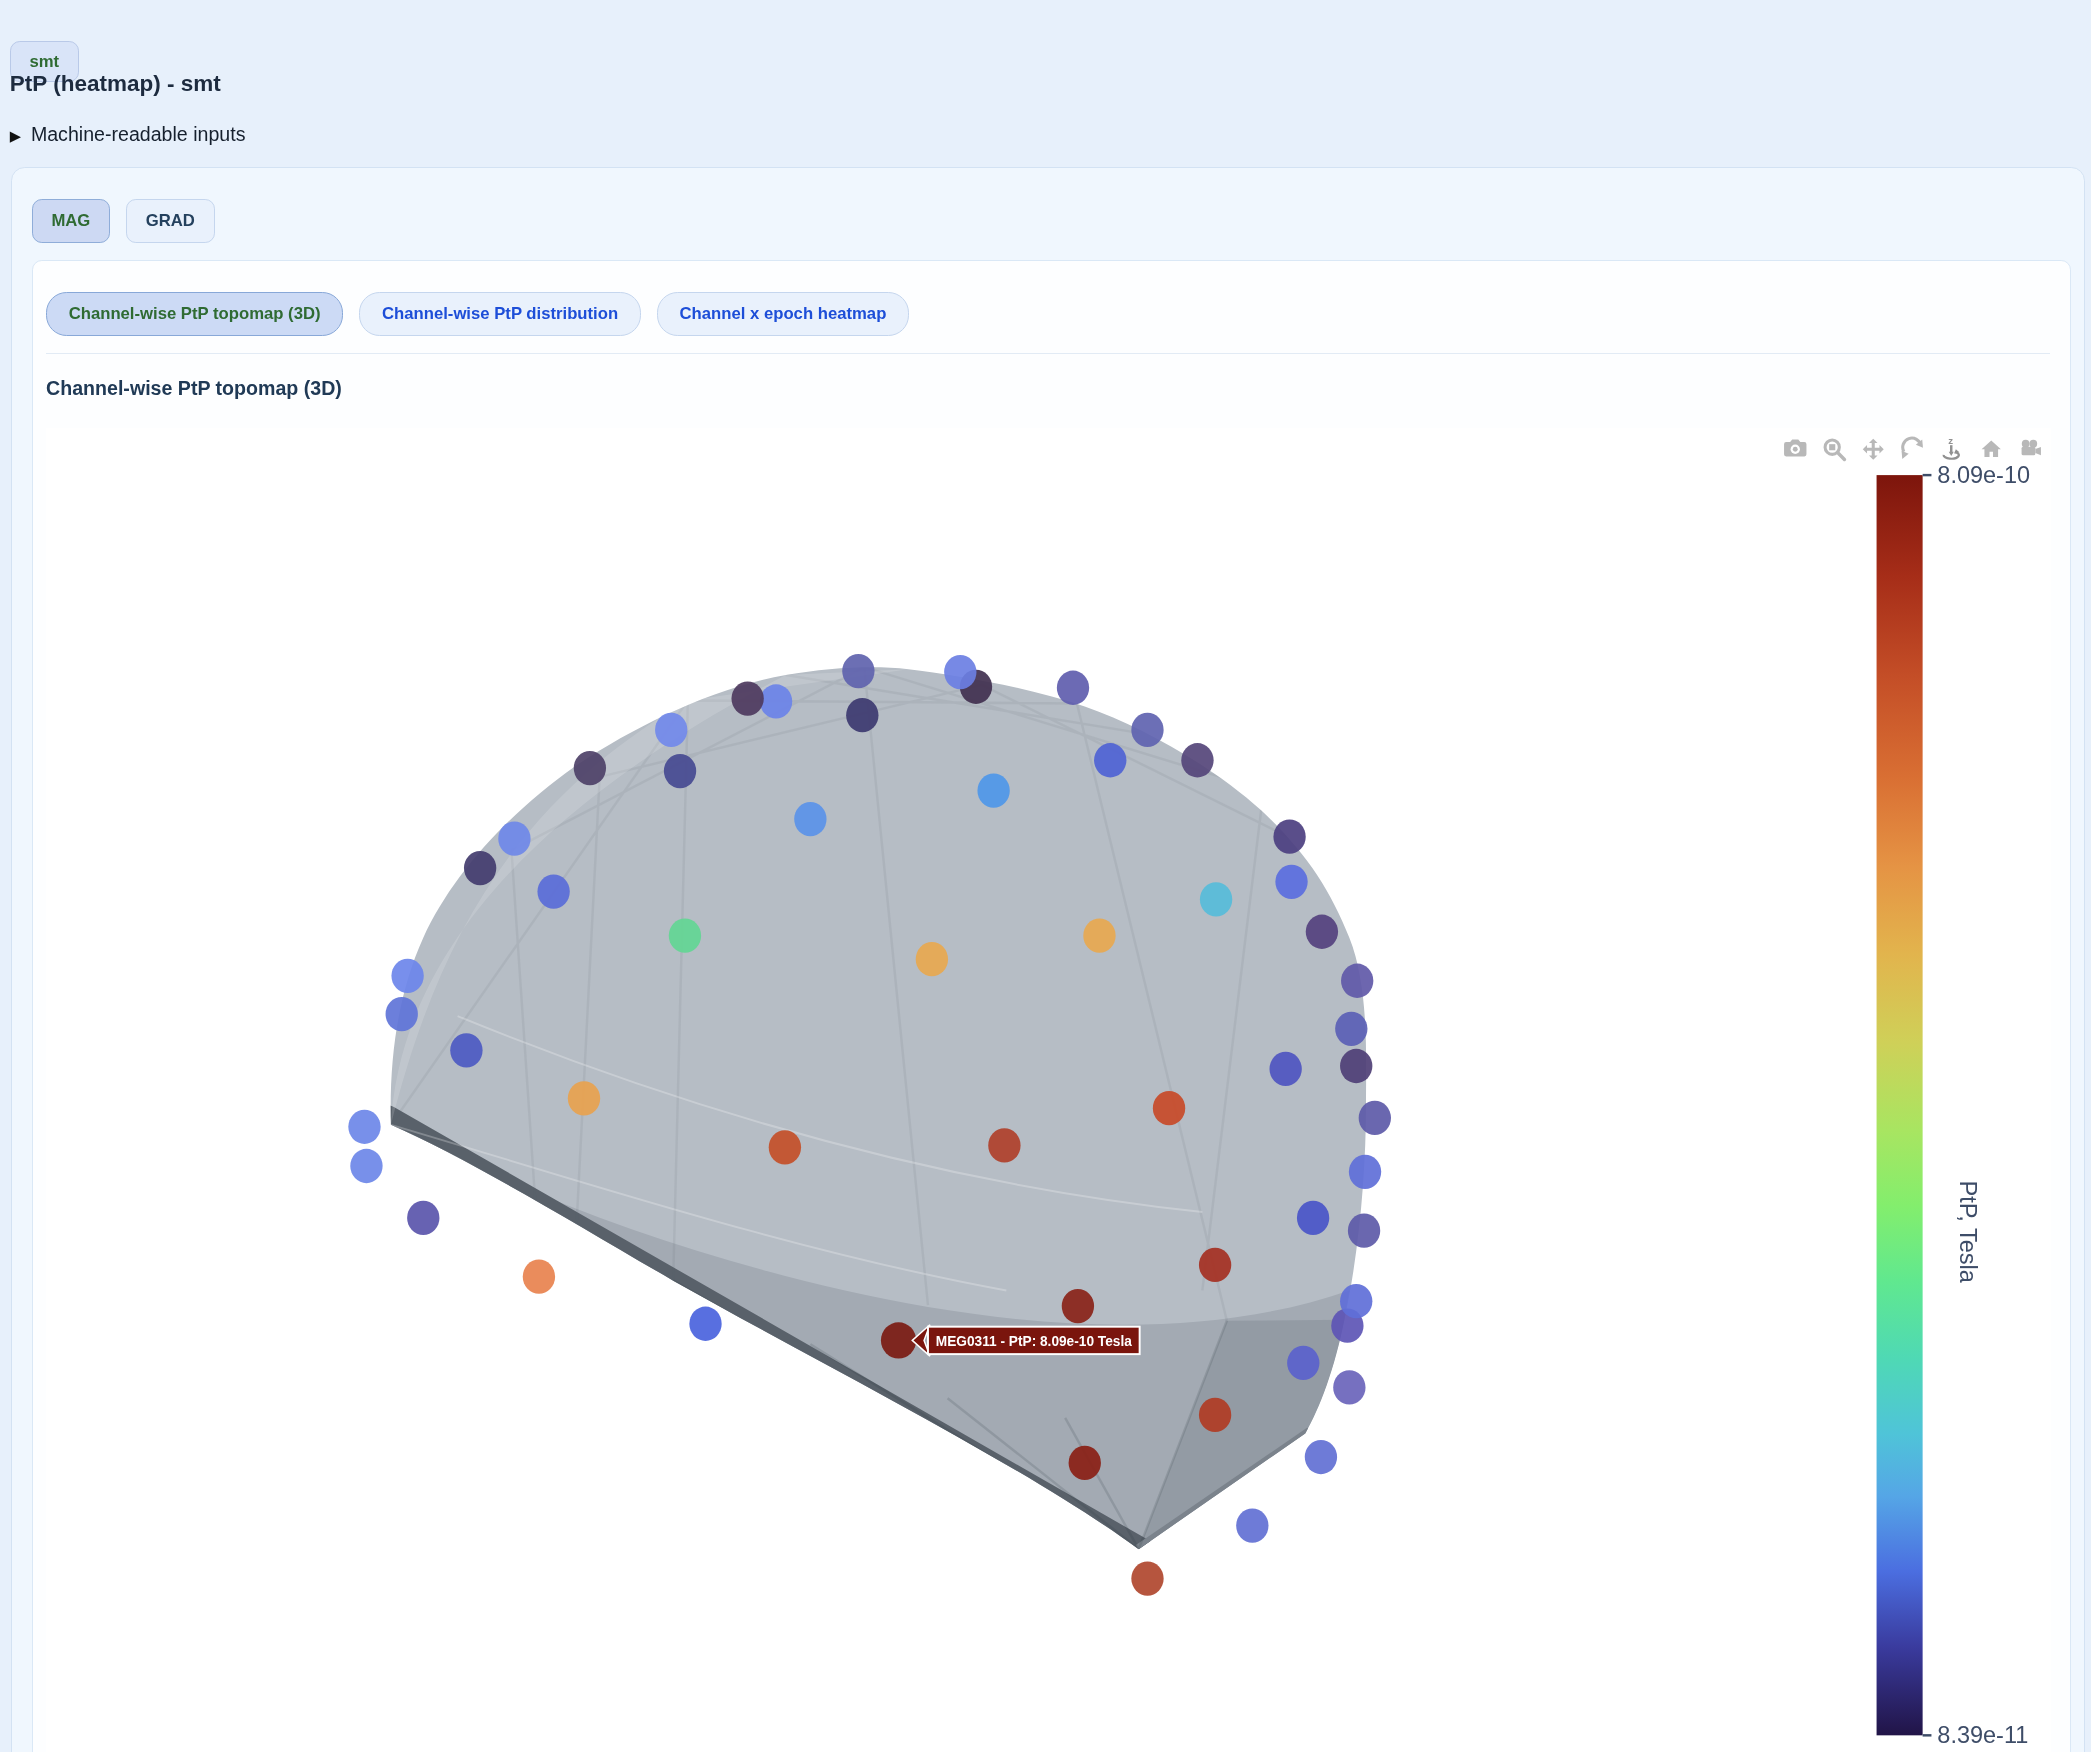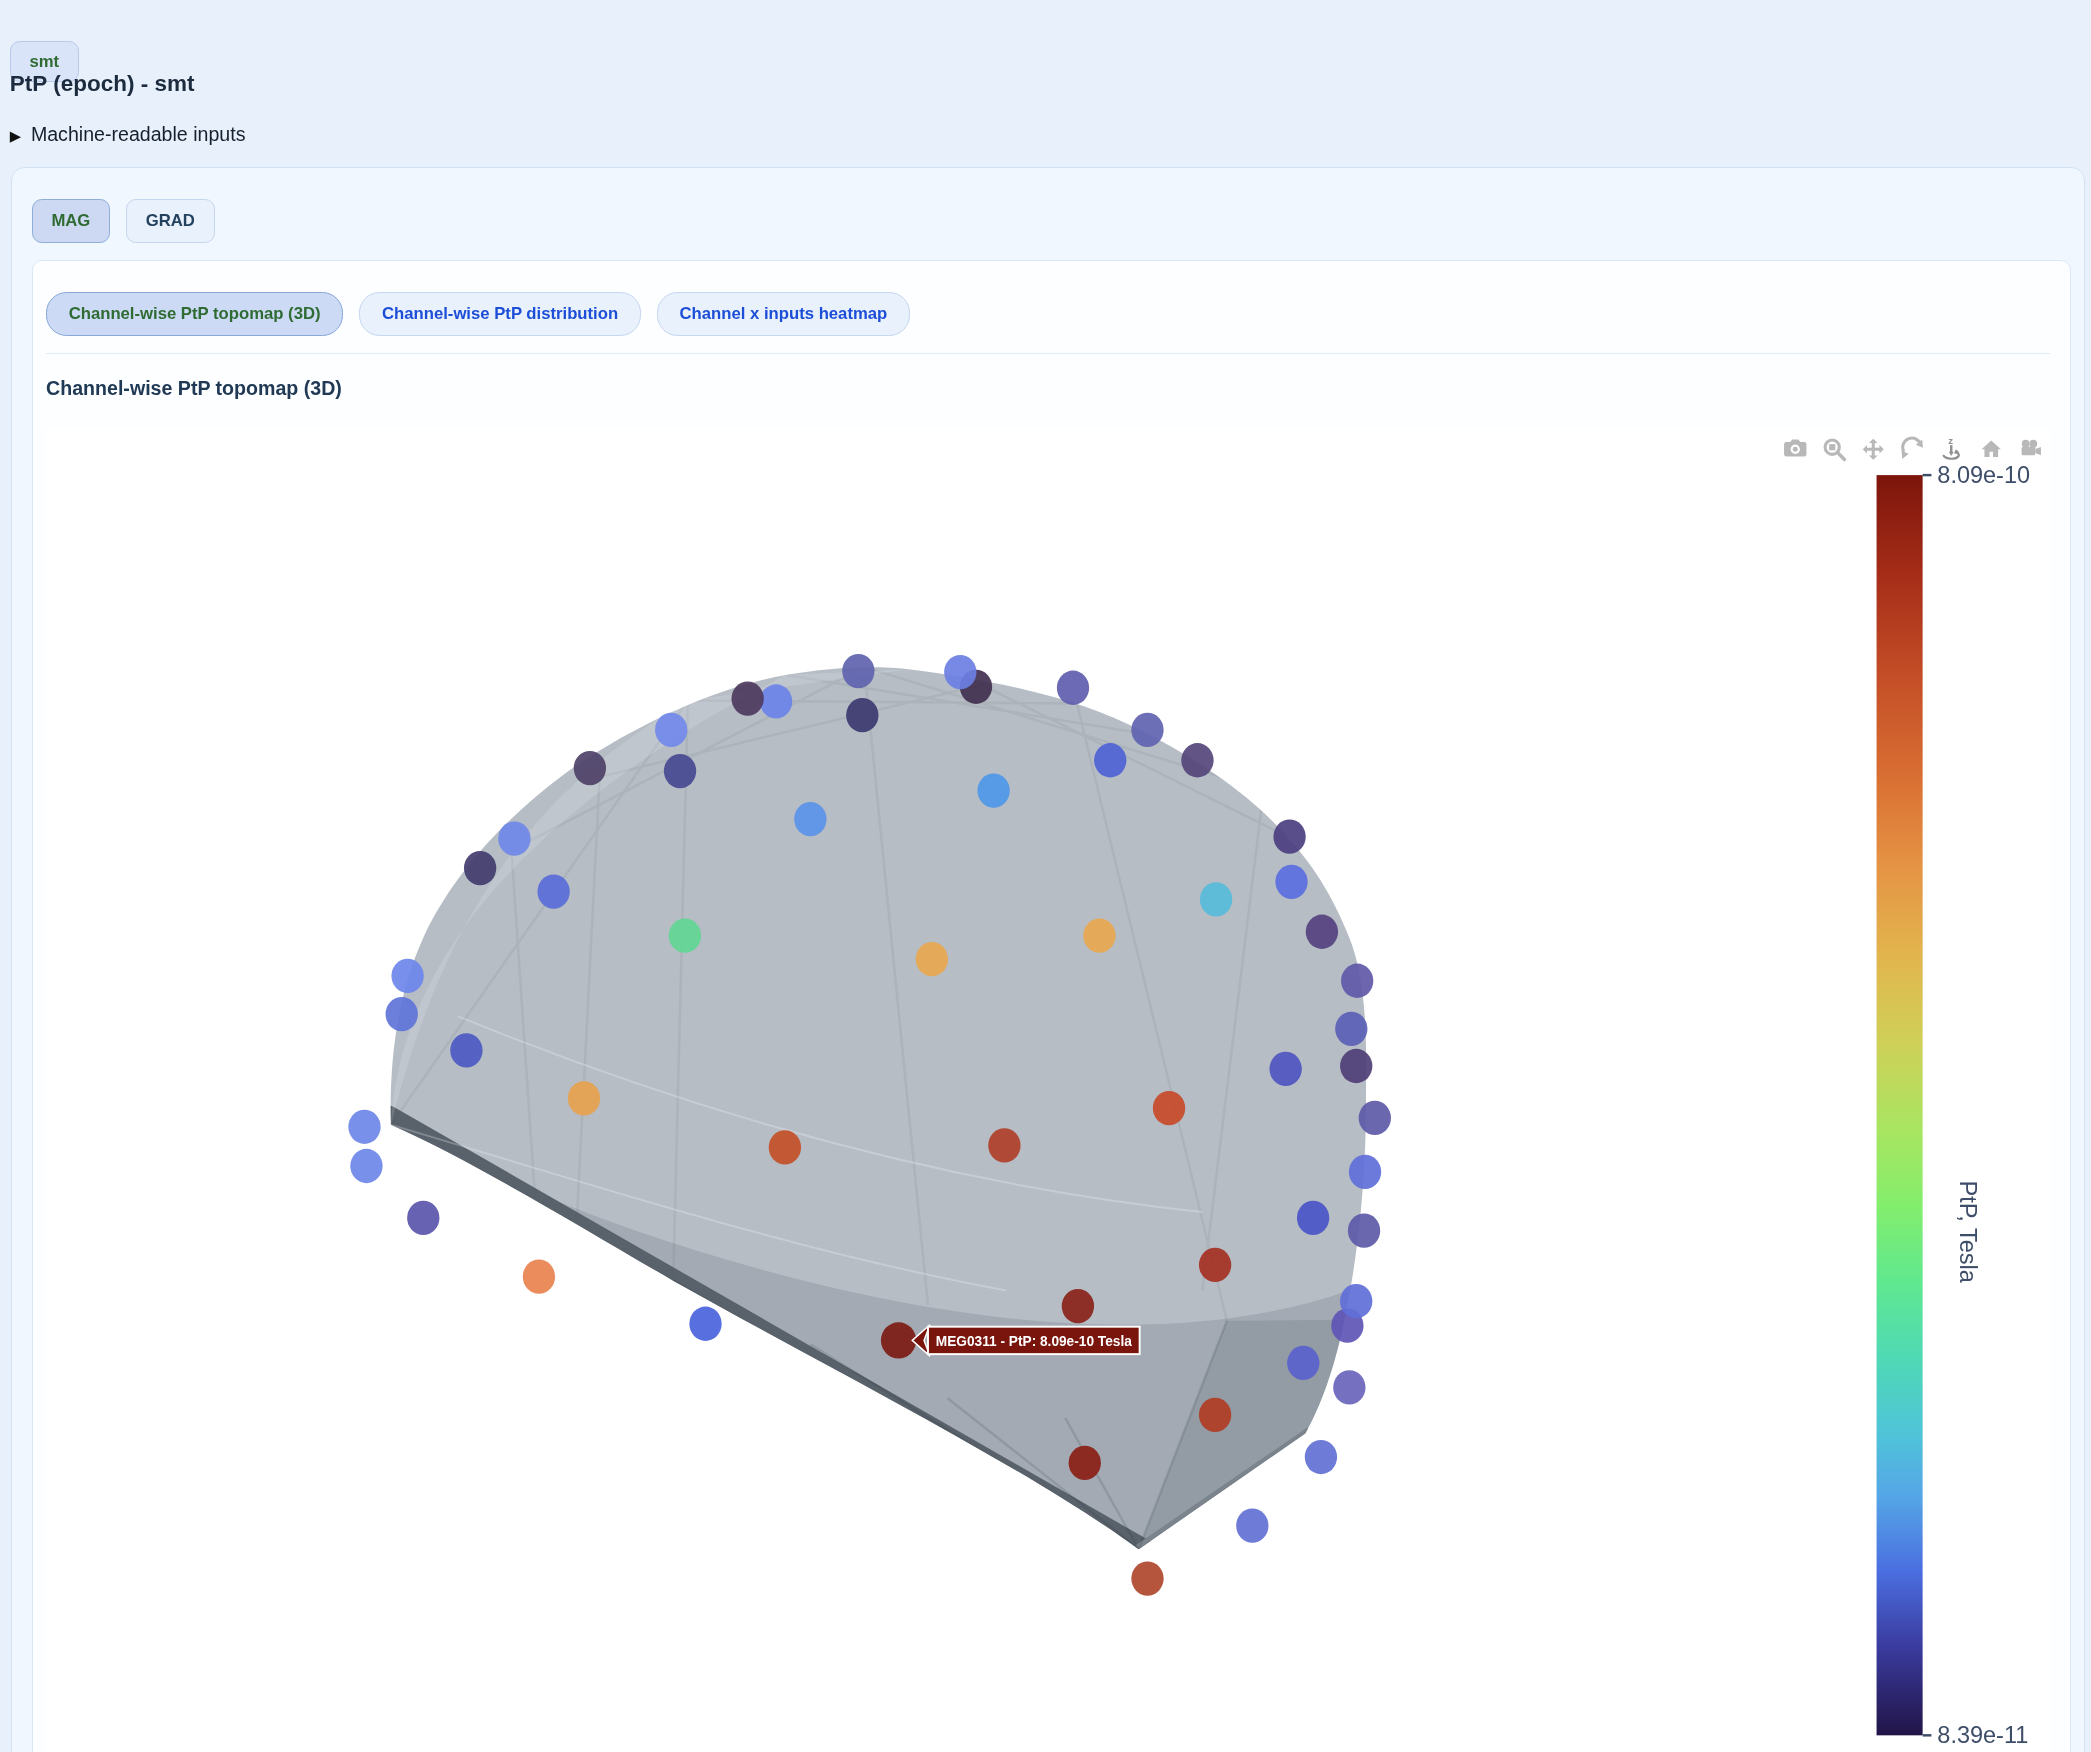--- a/index.html
+++ b/index.html
@@ -52,39 +52,39 @@
   }
   #modebar .mb-btn{width:26.5px;height:26.5px;cursor:pointer;opacity:.95;}
   #modebar .mb-btn svg{width:100%;height:100%;}
   .cb-label{font-size:24px;fill:#3e4d68;}
 </style>
 </head>
 <body>
 
 <span id="top-chip" class="chip">smt</span>
 
-<div id="page-title">PtP (epoch) - smt</div>
+<div id="page-title">PtP (heatmap) - smt</div>
 
 <div id="mr-inputs">
   <span class="tri">▶</span><span>Machine-readable inputs</span>
 </div>
 
 <div id="outer-card">
 
   <div id="sensor-toggle-row">
     <span class="toggle-chip active">MAG</span>
     <span class="toggle-chip inactive">GRAD</span>
   </div>
 
   <div id="inner-panel">
 
     <div id="tab-row">
       <span class="tab-pill active">Channel-wise PtP topomap (3D)</span>
       <span class="tab-pill inactive">Channel-wise PtP distribution</span>
-      <span class="tab-pill inactive">Channel x inputs heatmap</span>
+      <span class="tab-pill inactive">Channel x epoch heatmap</span>
     </div>
 
     <div id="tab-divider"></div>
 
     <div id="section-heading">Channel-wise PtP topomap (3D)</div>
 
     <div id="plot-area">
 
       <svg id="plot-svg" width="2005" height="1327" viewBox="0 0 2046 1354">
         <defs>

